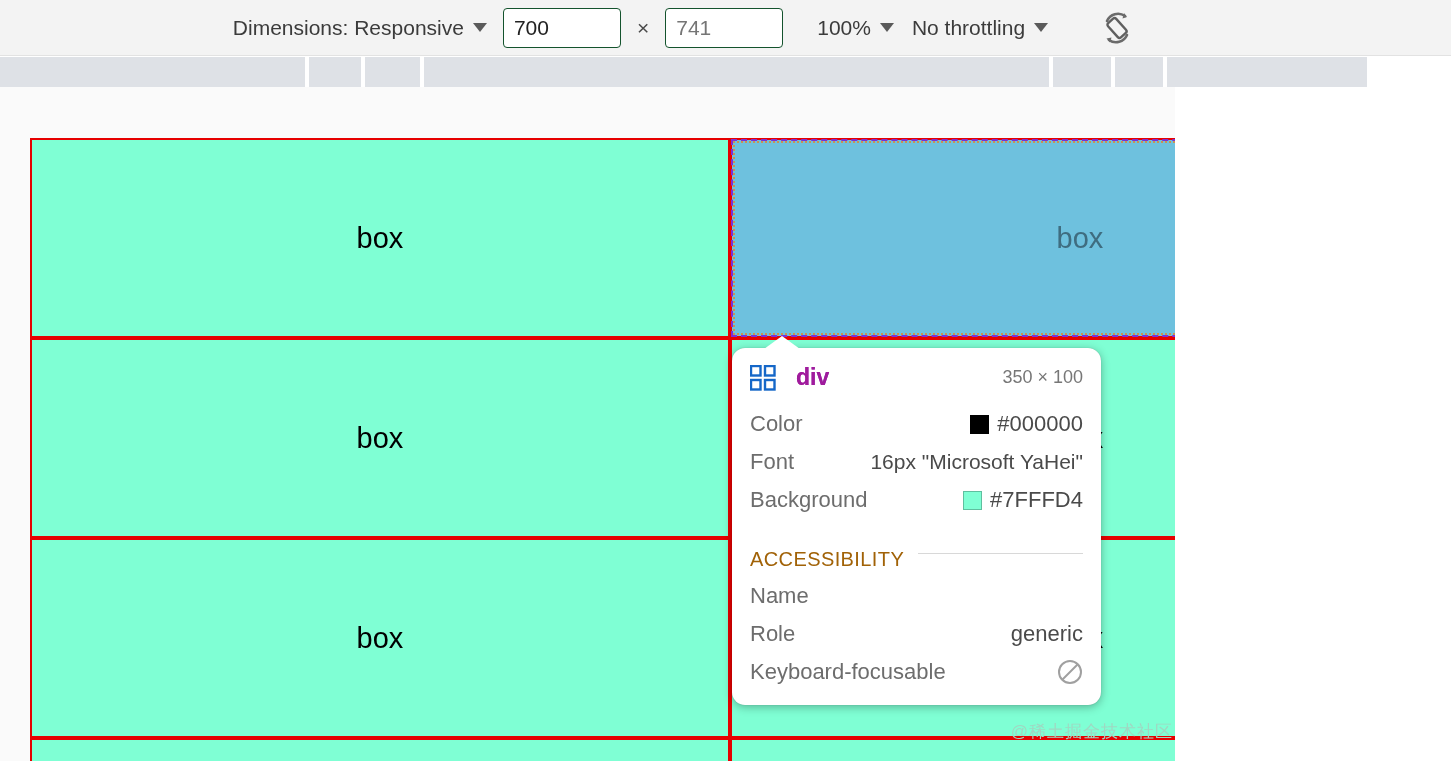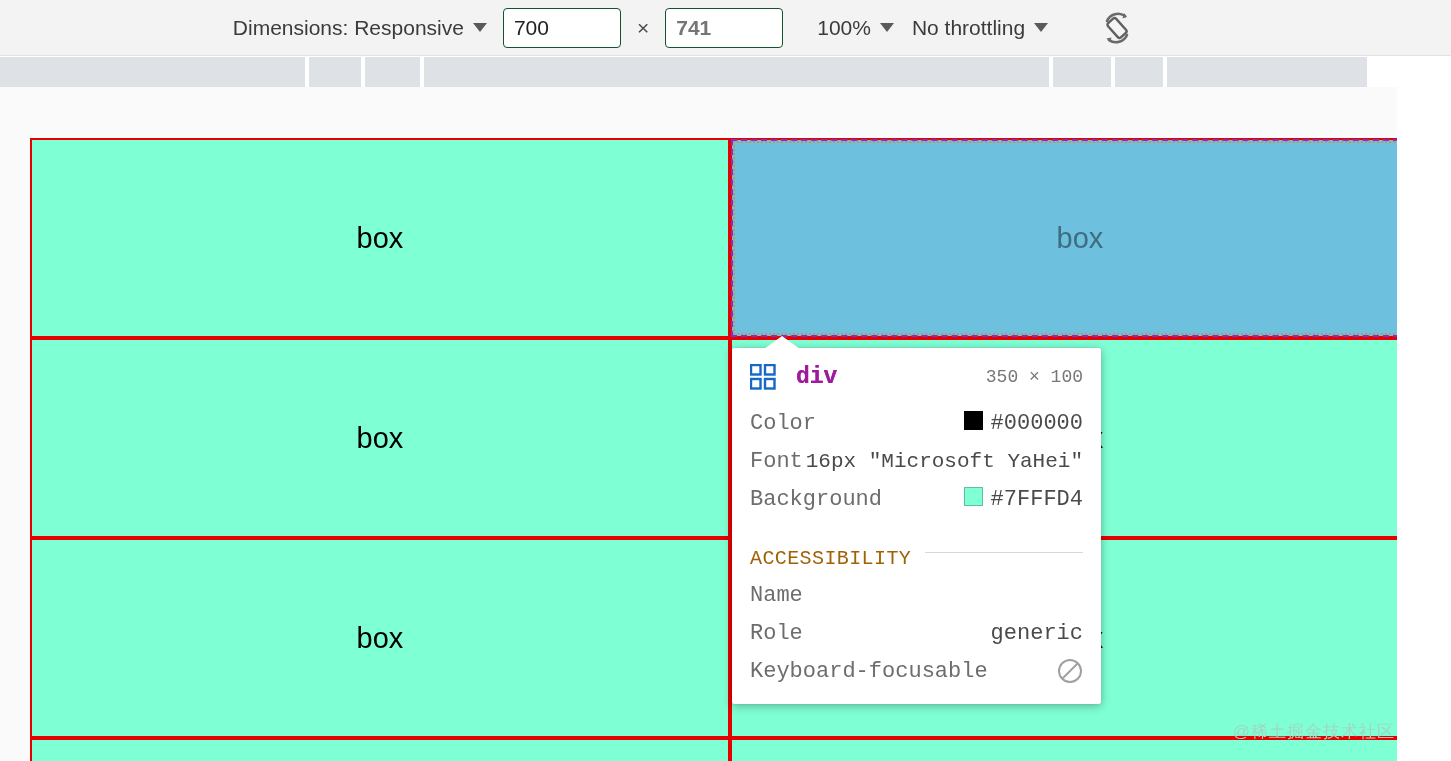--- a/index.html
+++ b/index.html
@@ -61,21 +61,21 @@
     border-radius: 4px;
     background: #ffffff;
     color: #222;
     font-size: 21px;
     font-family: "Liberation Sans", sans-serif;
     text-align: left;
     padding: 0 10px;
     box-sizing: border-box;
     outline: none;
   }
-  .dt-input.muted { color: #404040; font-weight: bold; }
+  .dt-input.muted { color: #404040; }
   .dt-x {
     font-size: 21px;
     color: #4a4a4a;
     margin: 0 14px;
   }
   .dt-gap { width: 28px; }
   .rotate-btn {
     margin-left: 30px;
     width: 46px; height: 44px;
     display: flex; align-items: center; justify-content: center;
@@ -92,21 +92,21 @@
     align-items: stretch;
     gap: 4px;
     background: #ffffff;
   }
   .skel { background: #dee1e6; height: 30px; }
 
   
   .viewport {
     position: absolute;
     left: 0; top: 87px;
-    width: 1397px; height: 674px;
+    width: 1175px; height: 674px;
     background: #fafafa;
     overflow: hidden;
   }
 
   .boxwrap {
     position: absolute;
     left: 30px;
     top: 51px;
     width: 1400px;
   }
@@ -159,26 +159,26 @@
     pointer-events: none;
   }
 
   
   .inspect {
     position: absolute;
     left: 732px;
     top: 348px;
     width: 369px;
     background: #ffffff;
-    border-radius: 2px;
+    border-radius: 13px;
     box-shadow: 0 2px 10px rgba(0,0,0,.30), 0 0 1px rgba(0,0,0,.25);
     padding: 16px 18px 14px 18px;
     box-sizing: border-box;
     z-index: 10;
-    font-family: Liberation Mono, monospace;
+    font-family: Liberation Sans, sans-serif;
   }
   .inspect .pointer {
     position: absolute;
     left: 32px;
     top: -12px;
     width: 0; height: 0;
     border-left: 18px solid transparent;
     border-right: 18px solid transparent;
     border-bottom: 13px solid #ffffff;
   }
@@ -209,21 +209,21 @@
     display: flex;
     align-items: center;
     height: 38px;
     font-size: 22px;
   }
   .ins-key { color: #6d6d6d; }
   .ins-val {
     margin-left: auto;
     color: #4a4a4a;
     display: flex;
-    align-items: flex-start;
+    align-items: center;
     gap: 8px;
   }
   .swatch {
     width: 19px; height: 19px;
     display: inline-block;
     border: 1px solid rgba(0,0,0,.25);
     box-sizing: border-box;
   }
   .ins-font-val { margin-left: auto; color: #4a4a4a; font-size: 21px; }
 

